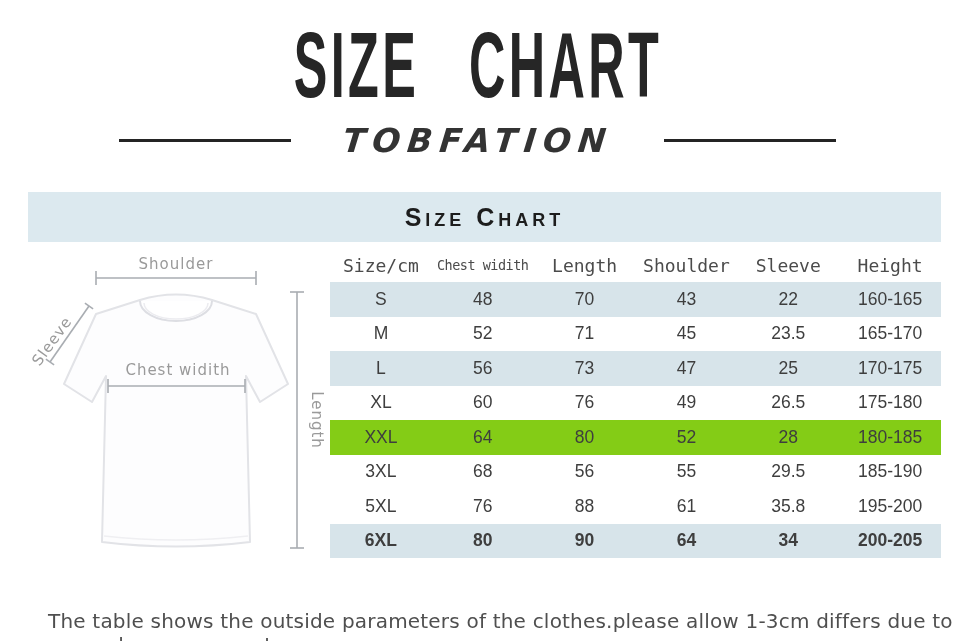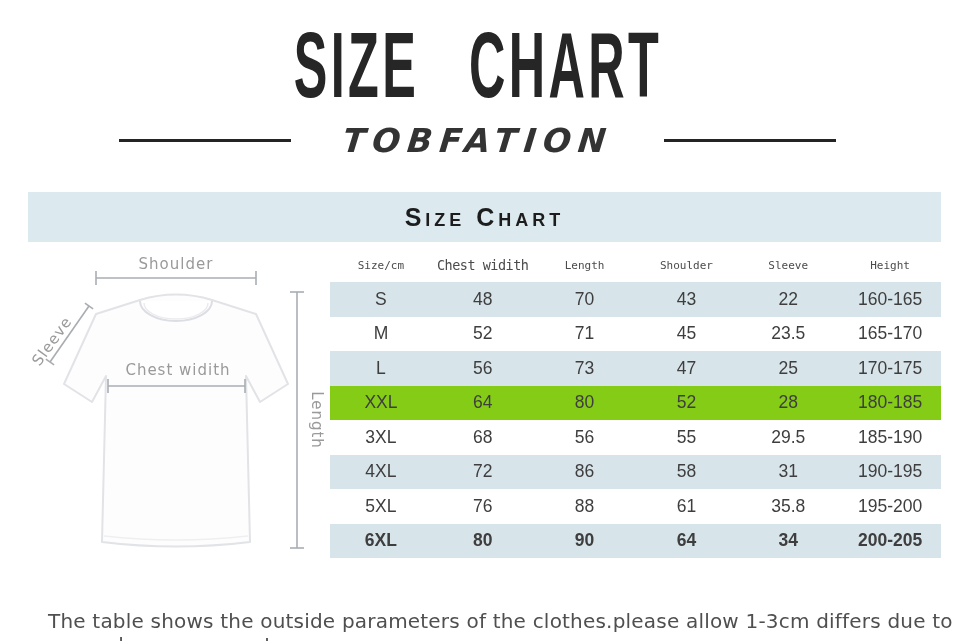--- a/index.html
+++ b/index.html
@@ -38,21 +38,21 @@
   }
 
   
   .diagram { position:absolute; left:28px; top:244px; width:302px; height:380px; }
 
   
   .table-wrap { position:absolute; left:330px; top:248px; width:611px; }
   table.size-table { width:100%; border-collapse:collapse; table-layout:fixed; }
   .size-table th {
     height:34px; padding:0; font-family:"DejaVu Sans Mono", monospace;
-    font-weight:400; font-size:11px; color:#4b4b4b; white-space:nowrap;
+    font-weight:400; font-size:18px; color:#4b4b4b; white-space:nowrap;
     text-align:center; vertical-align:middle;
   }
   .size-table th:nth-child(2){ font-size:13.5px; letter-spacing:-0.5px; }
   .size-table td {
     height:34.5px; padding:0; text-align:center; vertical-align:middle;
     font-family:"Liberation Sans", sans-serif; font-size:17.5px; color:#3e3e3e;
   }
 
   
   .note {
@@ -154,44 +154,44 @@
             <td>165-170</td>
           </tr>
           <tr style="background: rgb(215, 228, 234);">
             <td>L</td>
             <td>56</td>
             <td>73</td>
             <td>47</td>
             <td>25</td>
             <td>170-175</td>
           </tr>
+          <tr>
+            <td>XL</td>
+            <td>60</td>
+            <td>76</td>
+            <td>49</td>
+            <td>26.5</td>
+            <td>175-180</td>
+          </tr>
           <tr style="background: #84cc16;">
             <td>XXL</td>
             <td>64</td>
             <td>80</td>
             <td>52</td>
             <td>28</td>
             <td>180-185</td>
           </tr>
           <tr>
             <td>3XL</td>
             <td>68</td>
             <td>56</td>
             <td>55</td>
             <td>29.5</td>
             <td>185-190</td>
           </tr>
-          <tr style="background: rgb(215, 228, 234);">
-            <td>4XL</td>
-            <td>72</td>
-            <td>86</td>
-            <td>58</td>
-            <td>31</td>
-            <td>190-195</td>
-          </tr>
           <tr>
             <td>5XL</td>
             <td>76</td>
             <td>88</td>
             <td>61</td>
             <td>35.8</td>
             <td>195-200</td>
           </tr>
           <tr style="background: rgb(215, 228, 234); font-weight: bold;">
             <td>6XL</td>

